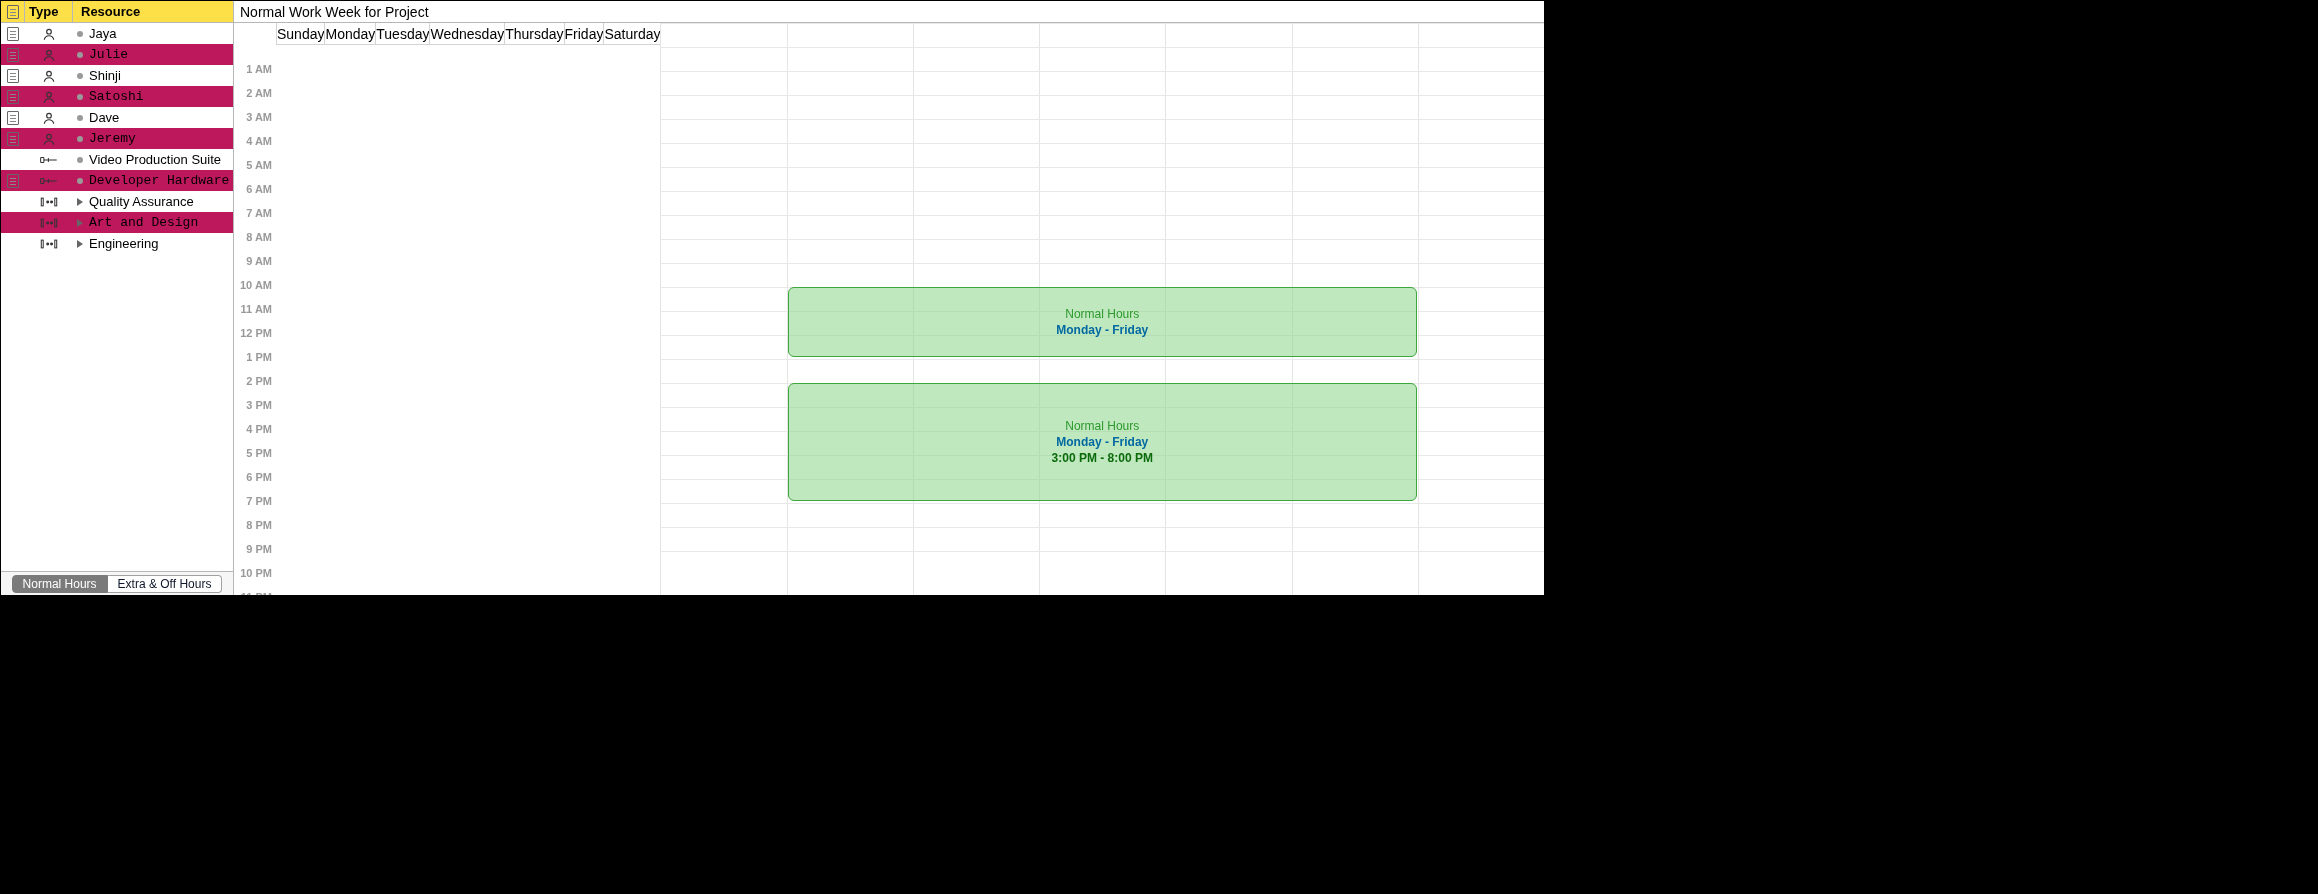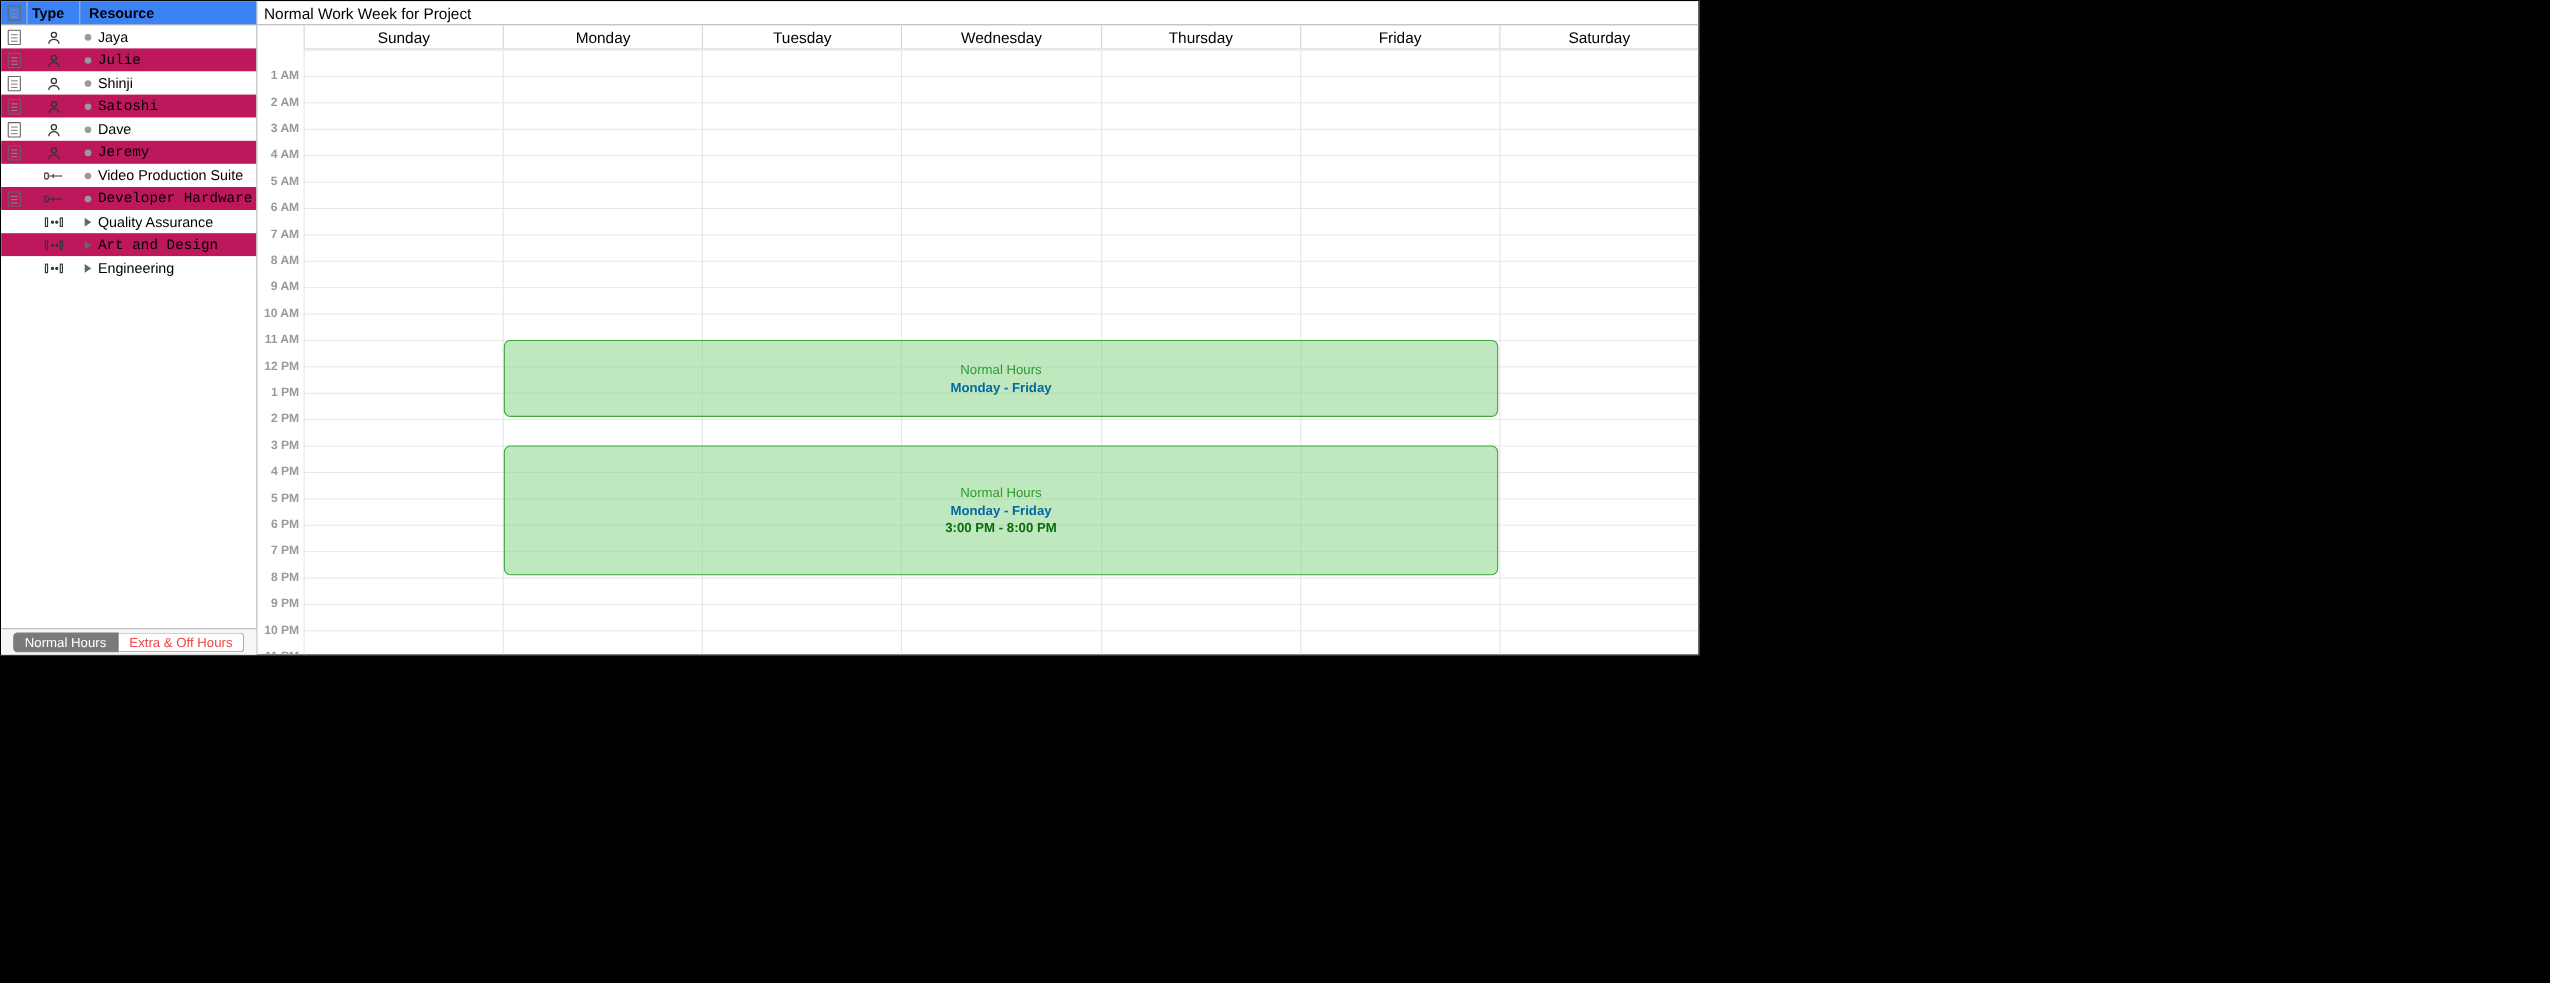--- a/index.html
+++ b/index.html
@@ -21,21 +21,21 @@
   width: 233px;
   border-right: 1px solid #b7b7b7;
   display: flex;
   flex-direction: column;
   background: #fff;
 }
 .sidebar-header {
   display: flex;
   height: 22px;
   border-bottom: 1px solid #b7b7b7;
-  background: #3b82f6;
+  background: #fde047;
 }
 .col-icon1 { width: 24px; border-right: 1px solid #b7b7b7; display:flex; align-items:center; justify-content:center; }
 .col-type { width: 48px; border-right: 1px solid #b7b7b7; display:flex; align-items:center; padding-left: 4px; font-weight: 600; }
 .col-resource { flex: 1; display:flex; align-items:center; padding-left: 8px; font-weight: 600; }
 .resource-list { flex: 1; overflow: hidden; }
 .resource-row {
   display: flex;
   height: 21px;
   align-items: center;
   background: #fff;
@@ -66,21 +66,21 @@
   background: #f6f6f6;
 }
 .seg-btn {
   height: 18px;
   padding: 0 10px;
   font-size: 12px;
   display: flex;
   align-items: center;
   border: 1px solid #a0a0a0;
   background: #fff;
-  color: #ef4444;
+  color: #0f172a;
   cursor: pointer;
 }
 .seg-btn.left { border-radius: 4px 0 0 4px; }
 .seg-btn.right { border-radius: 0 4px 4px 0; border-left: none; }
 .seg-btn.active { background: #7a7a7a; color: #fff; border-color: #7a7a7a; }
 
 .main {
   flex: 1;
   display: flex;
   flex-direction: column;
@@ -110,21 +110,20 @@
   right: 4px;
   font-size: 11px;
   color: #999;
   font-weight: 600;
   transform: translateY(-50%);
   white-space: nowrap;
 }
 .calendar-body {
   flex: 1;
   display: flex;
-  flex-direction: column;
   position: relative;
 }
 .day-header {
   display: flex;
   height: 22px;
   border-bottom: 1px solid #d4d4d4;
 }
 .day-header-cell {
   flex: 1;
   border-left: 1px solid #d4d4d4;

